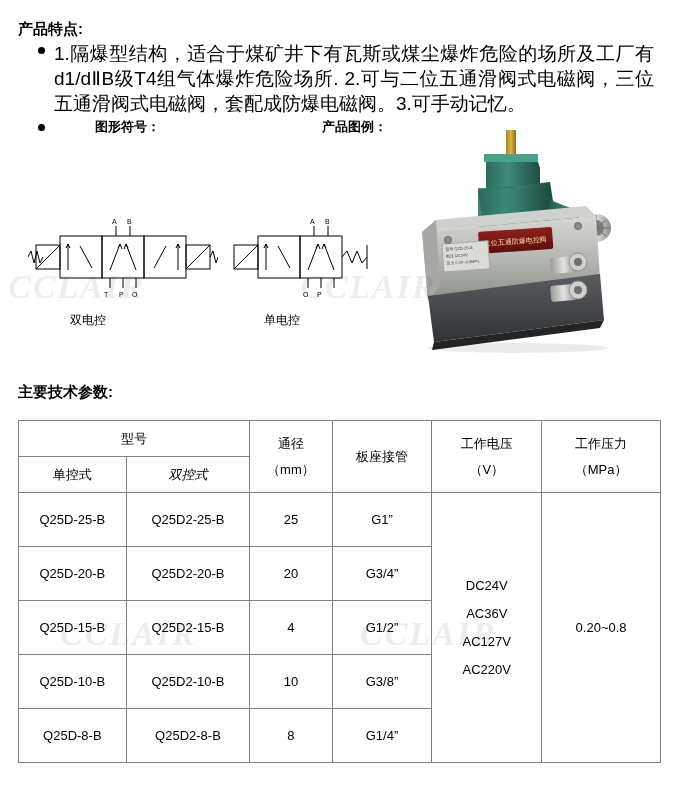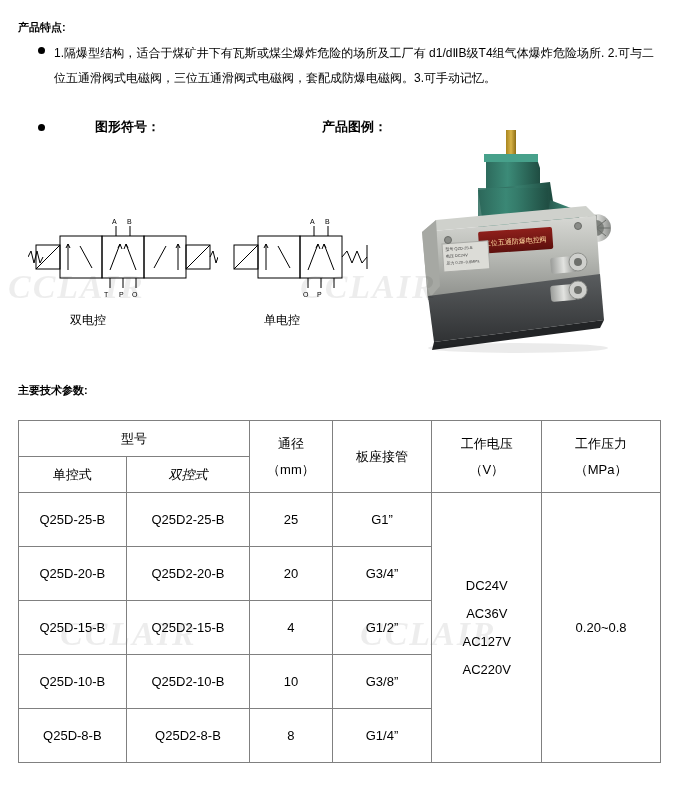--- a/index.html
+++ b/index.html
@@ -30,21 +30,21 @@
     z-index: 5;
   }
   .wm1 { left: 8px;   top: 268px; font-size: 34px; }
   .wm2 { left: 300px; top: 268px; font-size: 34px; }
   .wm3 { left: 60px;  top: 615px; font-size: 34px; }
   .wm4 { left: 360px; top: 615px; font-size: 34px; }
 
   
   .section-title {
     position: absolute;
-    font-size: 11px;
+    font-size: 15px;
     font-weight: bold;
     font-family: "Liberation Sans", sans-serif;
   }
   #title-features { left: 18px; top: 20px; }
   #title-params   { left: 18px; top: 383px; }
 
   
   .bullet-row {
     position: absolute;
     display: flex;
@@ -58,21 +58,21 @@
     margin-top: 6px;
     margin-right: 9px;
     flex: 0 0 auto;
   }
   #feature-para {
     left: 38px;
     top: 41px;
     width: 622px;
   }
   #feature-text {
-    font-size: 12px;
+    font-size: 19px;
     line-height: 25px;
     text-align: justify;
     text-indent: 0;
     width: 600px;
   }
   #symbol-label-row {
     left: 38px;
     top: 118px;
   }
   #symbol-label {

